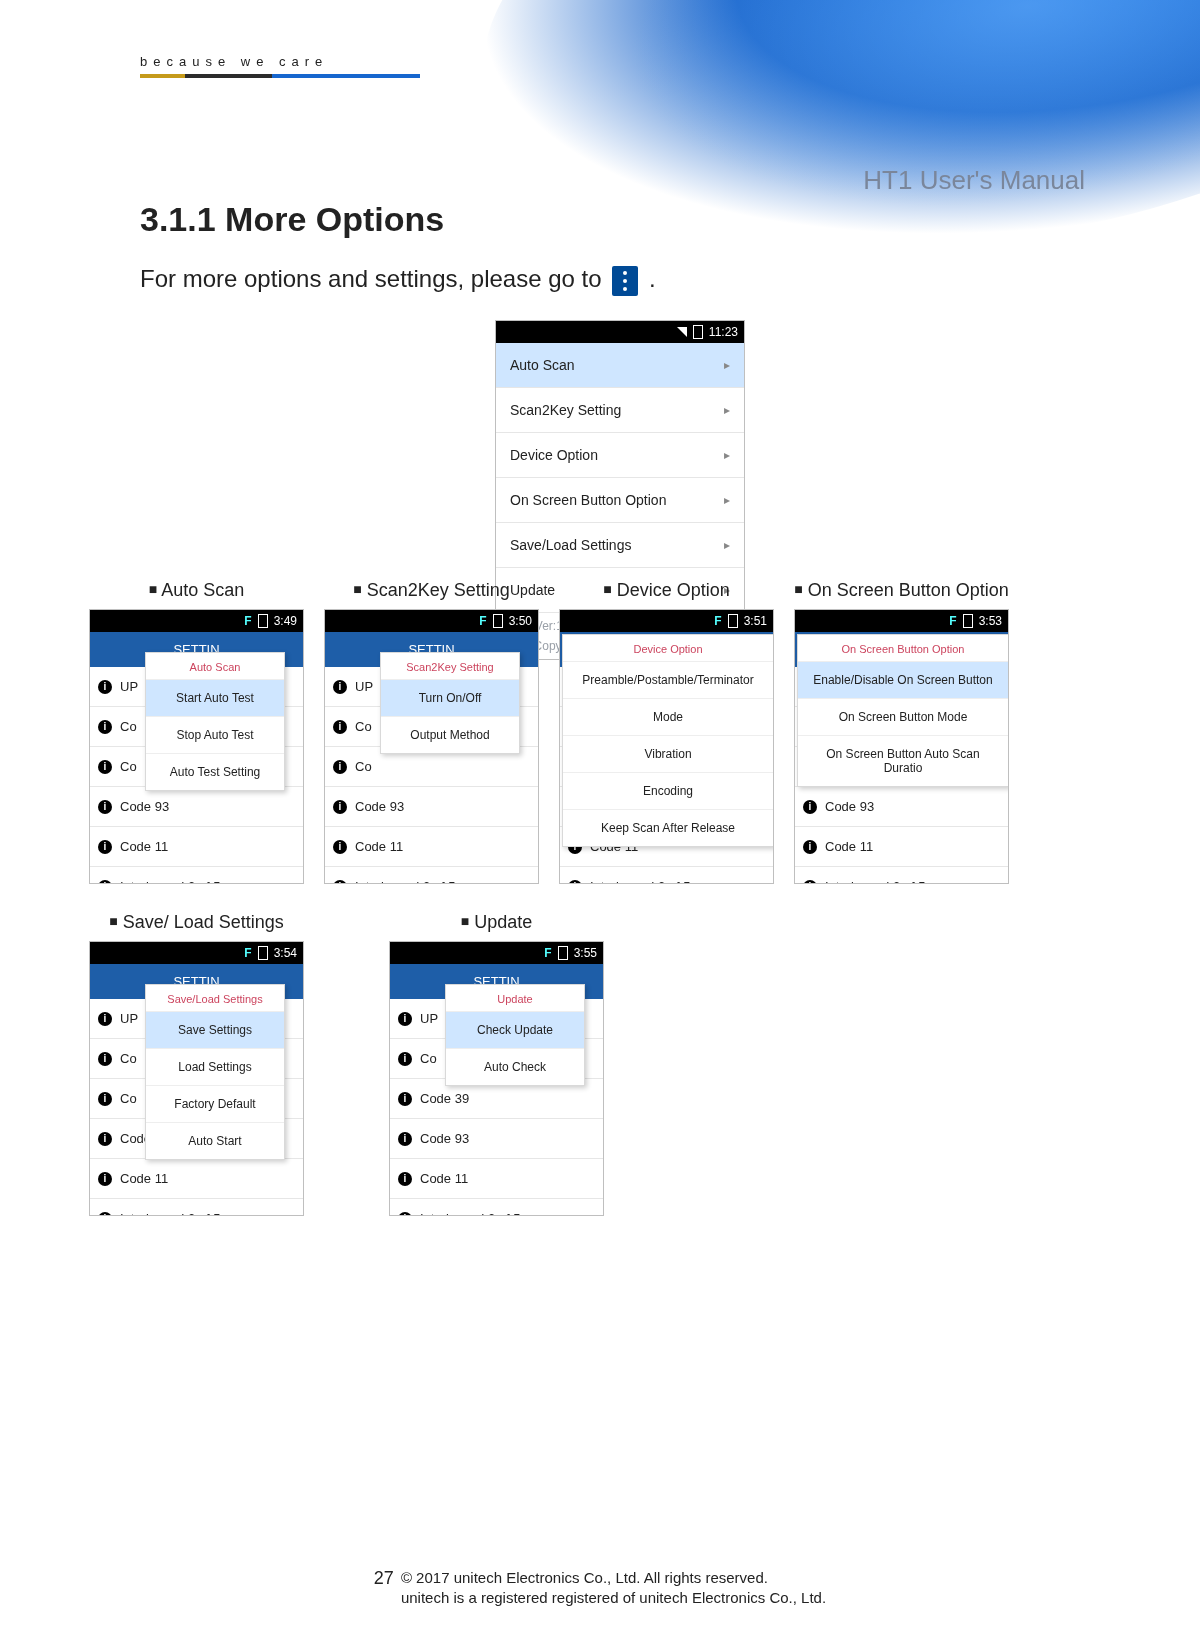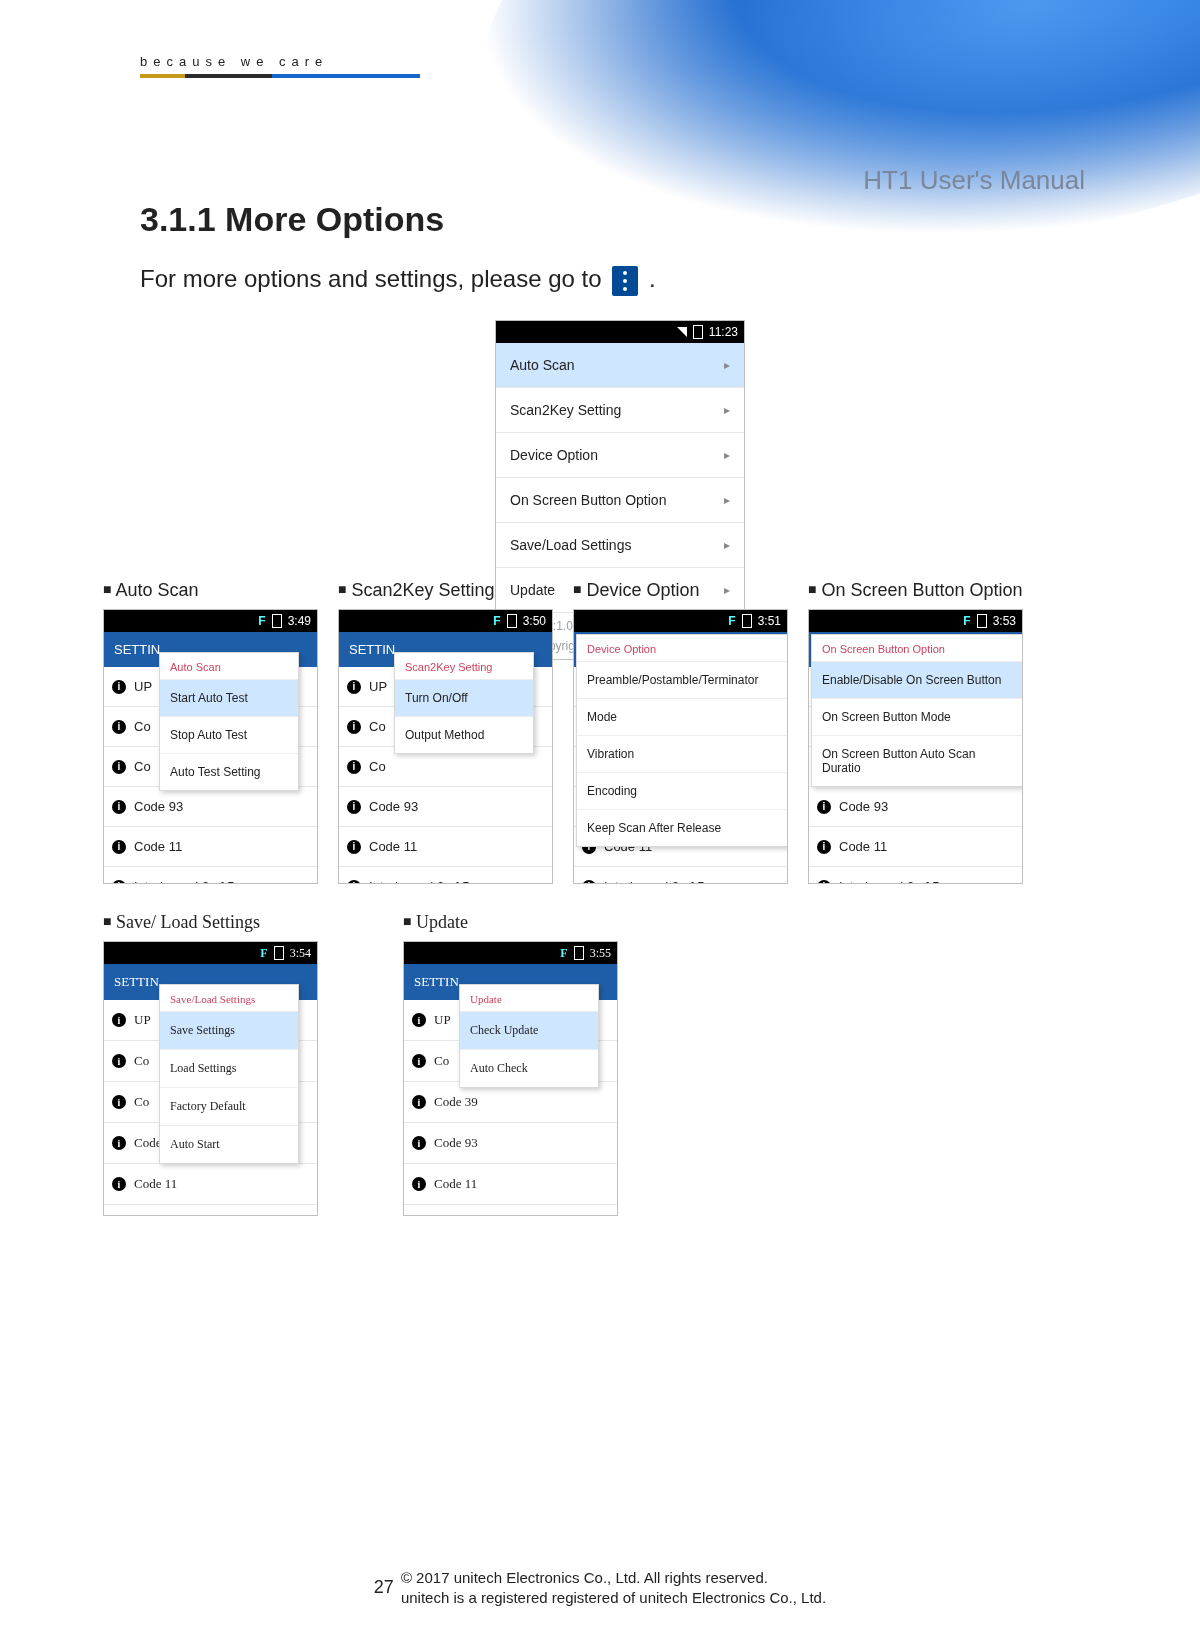--- a/index.html
+++ b/index.html
@@ -74,21 +74,21 @@
   .statusbar .bat{width:10px;height:14px;border:1px solid #fff;}
   .statusbar .f{font-weight:700;color:#5ff;}
   .menulist{}
   .menulist .item{font-size:14px; padding:14px 14px; border-bottom:1px solid var(--row-border);
     display:flex; justify-content:space-between; align-items:center;}
   .menulist .item .chev{color:#888;font-size:12px;}
   .menulist .item.hl{background:var(--hl);}
   .verline{padding:6px 10px; font-size:12px; color:#9aa0a8;}
   
   .grid{
-    position:absolute; left:103px; top:580px; width:1095px;
+    position:absolute; left:89px; top:580px; width:1095px;text-align:center;
   }
   .row{display:flex; gap:20px; align-items:flex-start;}
   .col{display:flex; flex-direction:column; gap:8px;}
   .cap{font-size:18px;}
   .cap .blk{font-size:14px;vertical-align:2px;}
   
   .bg-header{background:var(--hdr-blue); color:#fff; font-size:13px; padding:10px 10px;}
   .bg-item{font-size:13px; padding:12px 8px; border-bottom:1px solid var(--row-border);
     display:flex; align-items:center; gap:8px;}
   .bg-item .info{
@@ -100,21 +100,21 @@
     position:absolute; background:#fff; border:1px solid #d9d9d9; box-shadow:2px 2px 5px rgba(0,0,0,.2);
     width:140px;
   }
   .popup.wide{width:210px;}
   .popup .ptitle{color:#cc445e; font-size:11px; padding:8px 10px 6px;}
   .popup .pitem{font-size:12px; padding:11px 10px; border-top:1px solid #eee;}
   .popup .pitem.hl{background:var(--hl);}
   
   .footer{
     position:absolute; left:0; right:0; bottom:42px;
-    display:flex; justify-content:center; align-items:center; gap:7px;
+    display:flex; justify-content:center; align-items:flex-start; gap:7px;
     font-size:15px; color:#222;
   }
   .footer .pg{font-size:18px;}
   .footnote{font-size:15px; line-height:1.35;}
 </style>
 </head>
 <body>
 
 <div class="sweep"></div>
 <div class="sweep inner"></div>
@@ -334,21 +334,21 @@
           </div>
           <div class="popup wide" style="left: 2px; top: 24px; width: 212px;">
             <div class="ptitle">On Screen Button Option</div>
             <div class="pitem hl">Enable/Disable On Screen Button</div>
             <div class="pitem">On Screen Button Mode</div>
             <div class="pitem">On Screen Button Auto Scan Duratio</div>
           </div>
         </div>
     </div>
   </div>
-  <div class="row" style="margin-top:28px;font-family:Liberation Serif, serif;">
+  <div class="row" style="margin-top:28px;">
     <div class="col">
       <div class="cap"><span class="blk">■</span> <span>Save/ Load Settings</span></div>
       <div class="phone sm" id="ph-save" style="position: relative;">
           <div class="statusbar">
             <span class="f">F</span>
             <span class="bat"></span>
             <span>3:54</span>
           </div>
           <div class="bg-header">SETTIN</div>
           <div class="bg-item">

